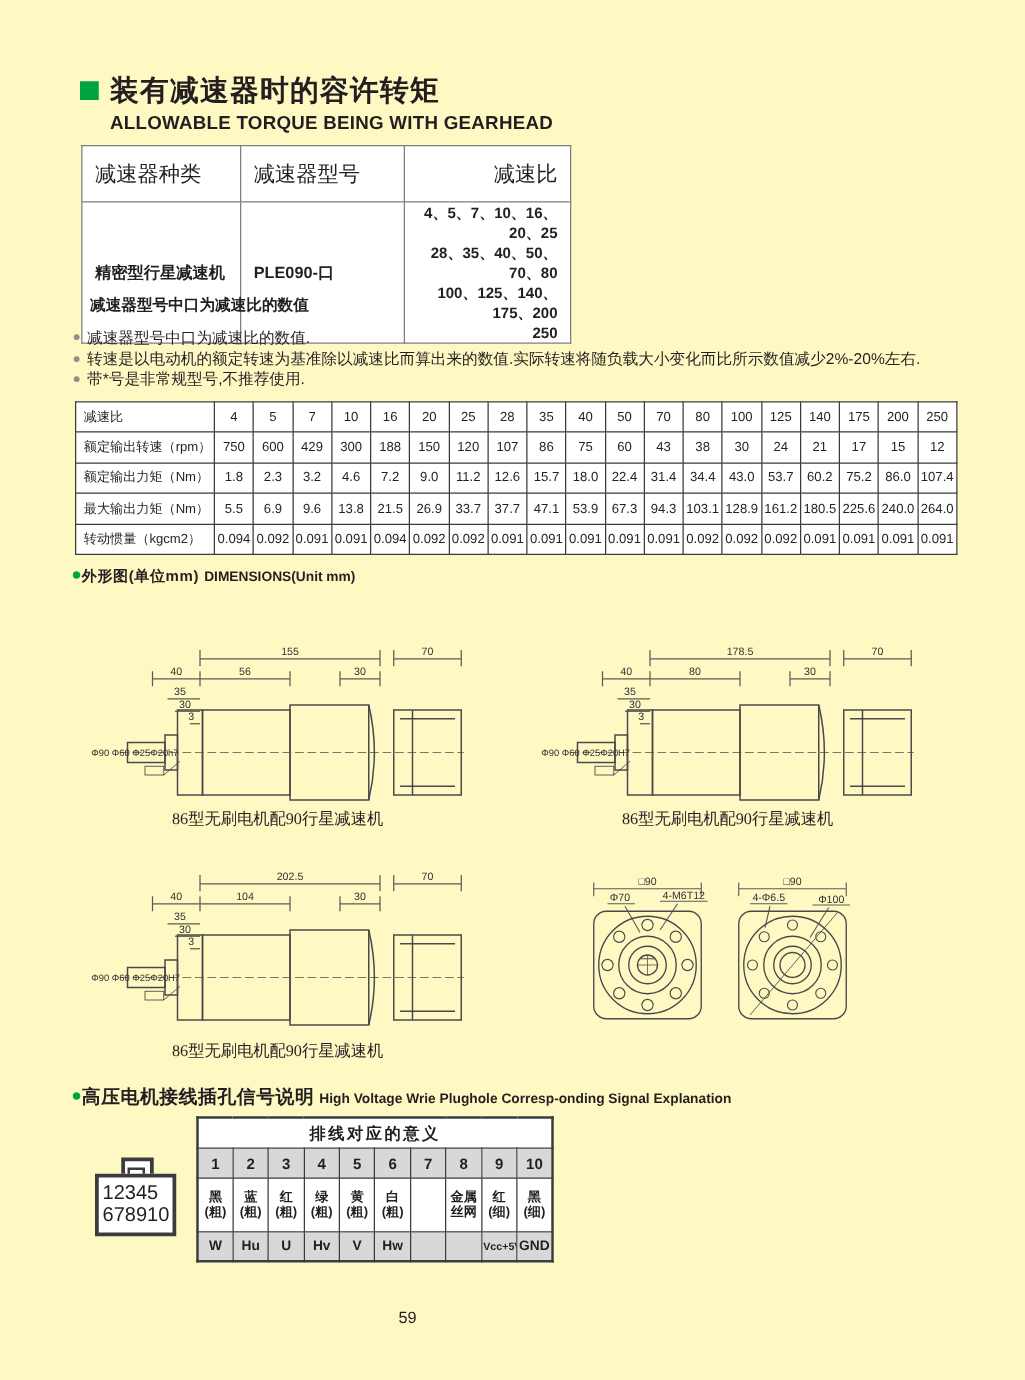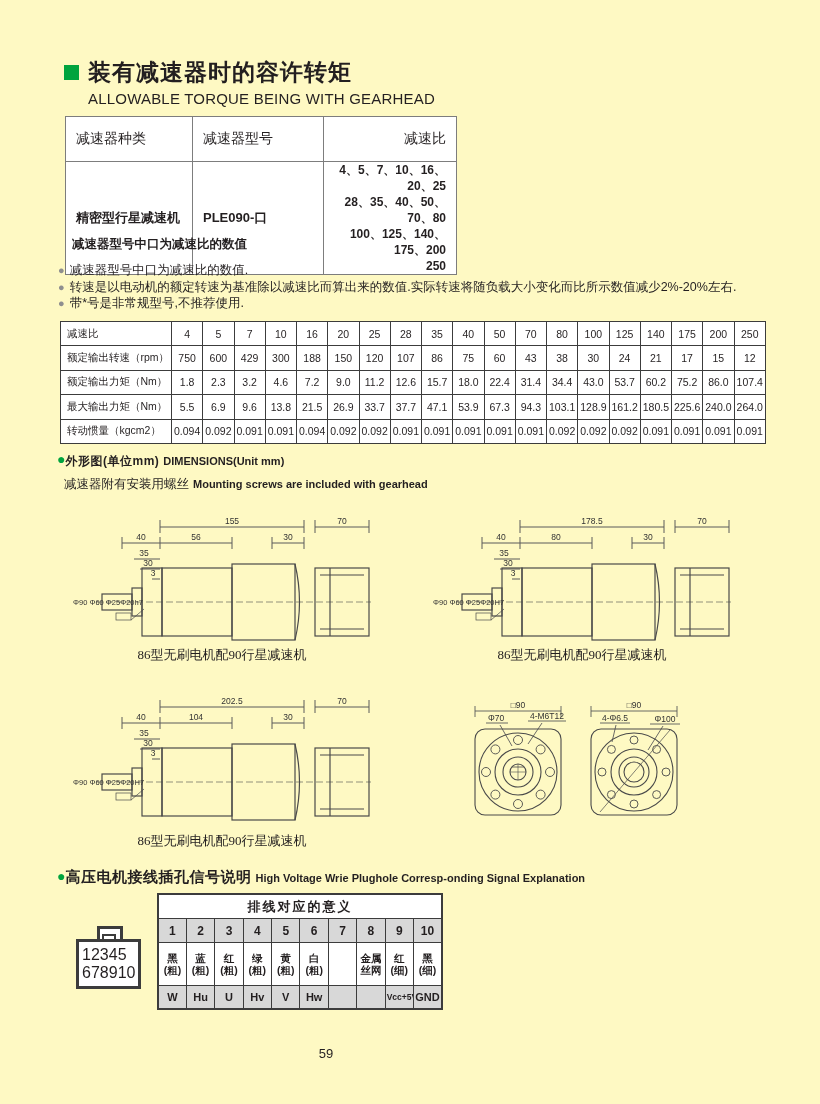--- a/index.html
+++ b/index.html
@@ -4,26 +4,26 @@
 <style>
   html,body{margin:0;padding:0;background:#e8e8e8;}
   .page{position:relative;width:820px;height:1104px;background:#fef9c3;margin:0 auto;
         font-family:"Liberation Sans","DejaVu Sans",sans-serif;color:#231f20;overflow:hidden;}
 
   
   .hdr{position:absolute;left:64px;top:57px;}
   .hdr-row{display:flex;align-items:center;gap:9px;}
   .green-sq{width:15px;height:15px;background:#00a43e;flex:0 0 auto;}
   .hdr-cn{font-size:23px;font-weight:bold;letter-spacing:1px;}
-  .hdr-en{font-size:15px;font-weight:normal;margin:2px 0 0 24px;letter-spacing:0.2px;}
+  .hdr-en{font-size:15px;font-weight:bold;margin:2px 0 0 24px;letter-spacing:0.2px;}
 
   
   .t1{position:absolute;left:65px;top:116px;border-collapse:collapse;background:#fff;}
   .t1 th,.t1 td{border:1px solid #7d7d7d;padding:0 10px;vertical-align:middle;}
-  .t1 th{height:44px;font-weight:normal;font-size:14px;text-align:left;}
+  .t1 th{height:44px;font-weight:normal;font-size:17px;text-align:left;}
   .t1 td{height:78px;font-size:13px;font-weight:bold;}
   .t1 .w1{width:106px;} .t1 .w2{width:110px;} .t1 .w3{width:112px;}
   .t1 .r{text-align:right;}
   .ratio-line{font-size:12px;font-weight:bold;line-height:16px;}
   .note1{position:absolute;left:72px;top:236px;font-size:12.5px;font-weight:bold;}
 
   
   .notes{position:absolute;left:58px;top:262px;font-size:12.5px;line-height:16.5px;}
   .notes .row{display:flex;gap:5px;}
   .notes .dot{color:#8f8f8f;font-size:11px;line-height:16.5px;}
@@ -225,23 +225,20 @@
           <td>0.091</td>
           <td>0.091</td>
           <td>0.091</td>
           <td>0.091</td>
         </tr>
       </tbody>
     </table>
 
   <div class="sec" style="left:57px;top:451px;">
     <span class="gdot">●</span><span class="cn">外形图(单位mm)</span><span class="en">DIMENSIONS(Unit mm)</span>
-  </div>
-  <div class="sub" style="left:64px;top:474px;">
-    <span class="cn">减速器附有安装用螺丝</span><span class="en">Mounting screws are included with gearhead</span>
   </div>
 
   <svg class="draw" style="left:72px;top:512px;" width="300" height="132" viewBox="0 0 300 132">
     <g stroke="#5a5a5a" stroke-width="1" fill="none">
       <line x1="88" y1="8" x2="88" y2="21"></line>
         <line x1="232" y1="8" x2="232" y2="21"></line>
         <line x1="88" y1="15" x2="232" y2="15"></line>
       <line x1="243" y1="8" x2="243" y2="21"></line>
         <line x1="297" y1="8" x2="297" y2="21"></line>
         <line x1="243" y1="15" x2="297" y2="15"></line>

